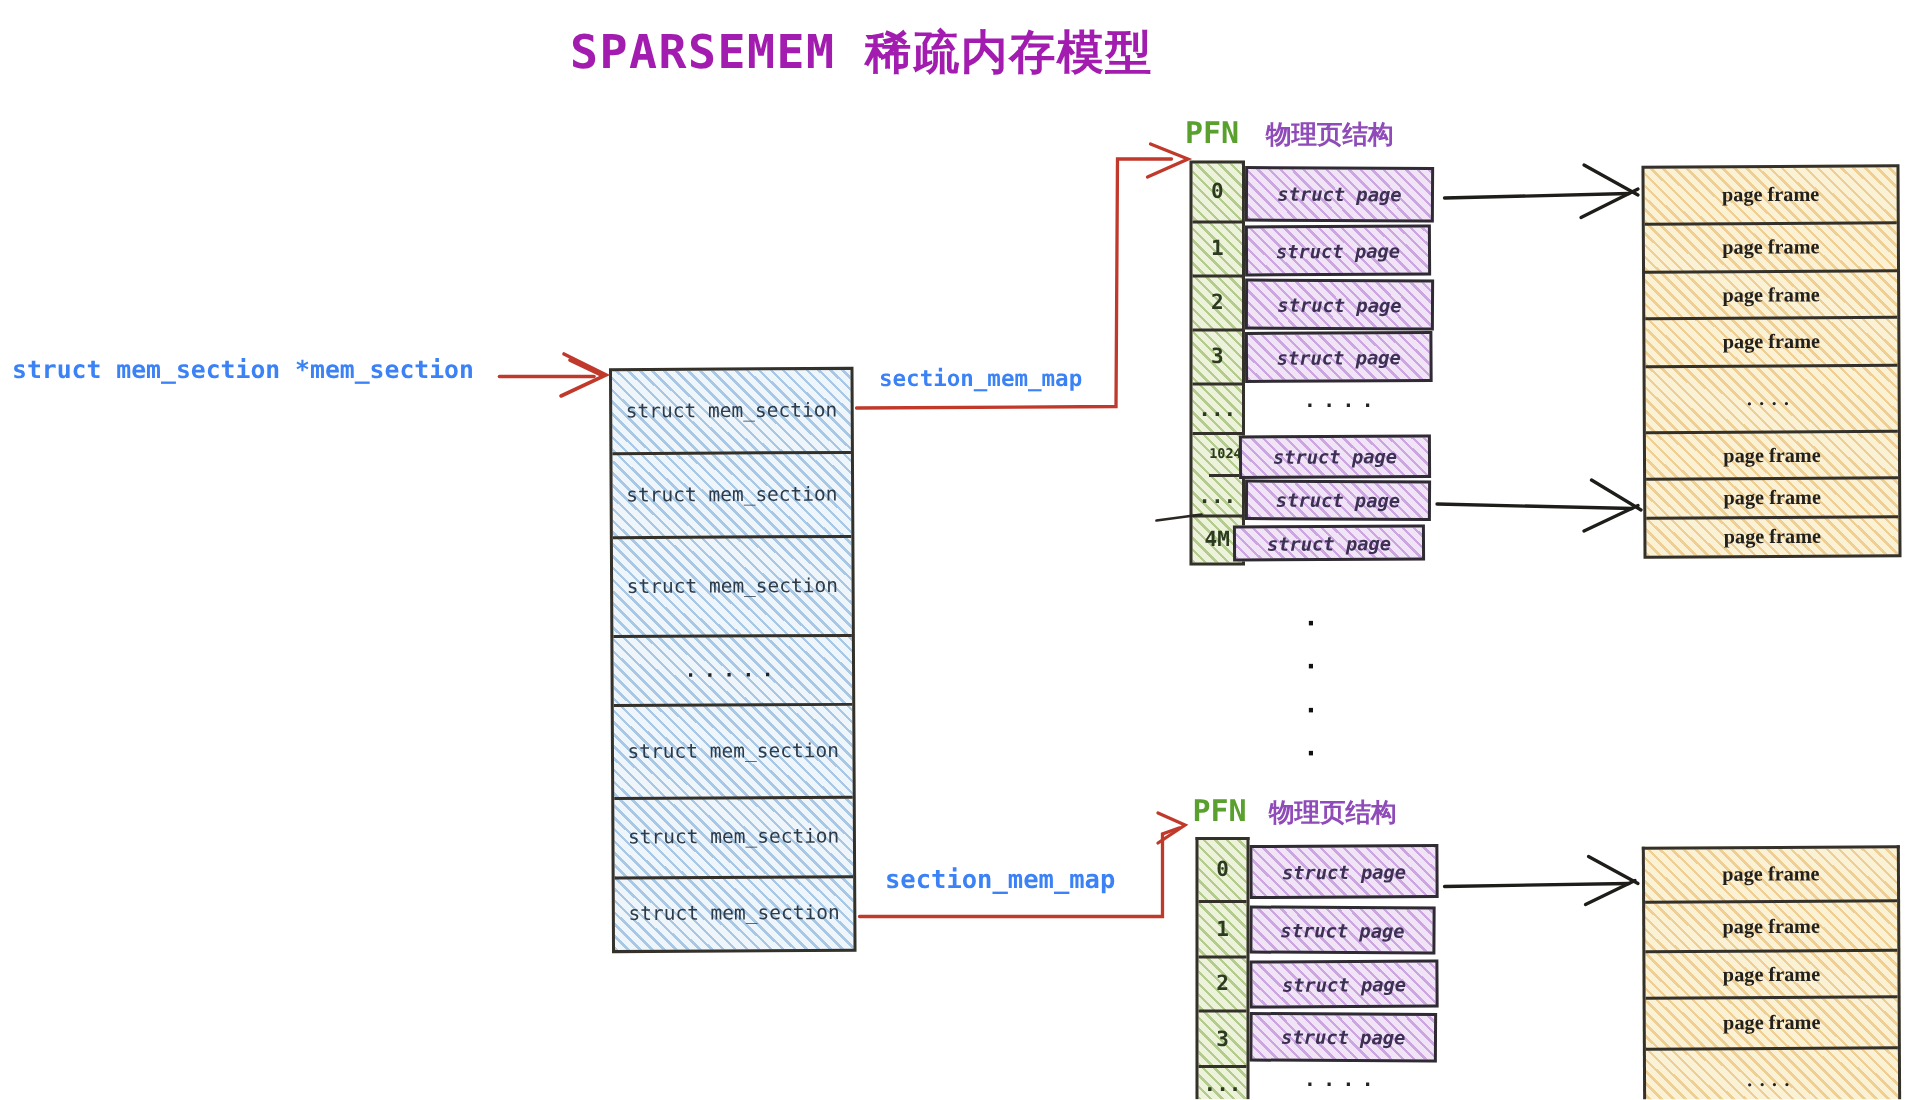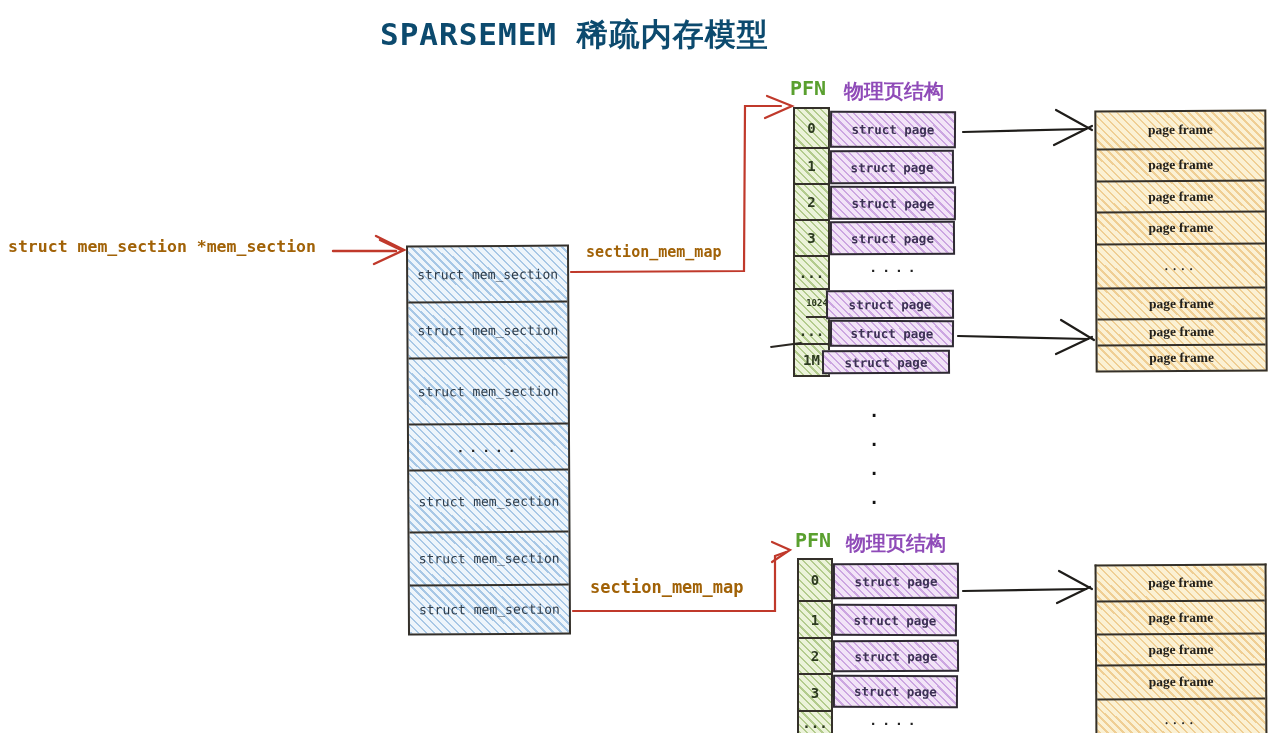--- a/index.html
+++ b/index.html
@@ -14,20 +14,21 @@
     background-color:#eef5fb;
     background-image:repeating-linear-gradient(45deg, rgba(110,162,212,.55) 0 1.7px, transparent 1.7px 5.6px);
   }
   .hatch-green{
     background-color:#ecf3da;
     background-image:repeating-linear-gradient(45deg, rgba(132,170,78,.55) 0 1.6px, transparent 1.6px 5.4px);
   }
   .hatch-purple{
     background-color:#f2e4f7;
     background-image:repeating-linear-gradient(45deg, rgba(166,104,203,.5) 0 1.6px, transparent 1.6px 5.4px);
+    font-style:italic;
   }
   .hatch-yellow{
     background-color:#fbf1d4;
     background-image:repeating-linear-gradient(45deg, rgba(228,172,84,.5) 0 1.7px, transparent 1.7px 5.6px);
   }
   .hatch-gray{
     background-color:#f3f4f6;
     background-image:repeating-linear-gradient(45deg, rgba(150,156,166,.38) 0 1.5px, transparent 1.5px 6px);
   }
   .box{border:2px solid #34302a; box-sizing:border-box;}
@@ -36,26 +37,26 @@
   .row.sep{border-bottom:2px solid #34302a;}
   .mem-text{font-size:13px; font-weight:normal; color:#2d3b49;}
   .page-text{font-size:12.5px; font-weight:bold; color:#3c3154;}
   .frame-text{font-size:13.5px; font-weight:bold; color:#22201c;font-family:Liberation Serif, serif;}
   .pfn-text{font-size:14px; font-weight:bold; color:#2c3a20;}
   .pfn-small{font-size:9px;}
   .dots{letter-spacing:5px; font-weight:bold; color:#222; font-size:13px;}
   .pbox{position:absolute; border:2px solid #2f2b33; box-sizing:border-box;
         display:flex; align-items:center; justify-content:center;}
   .title{
-    font-size:31px; font-weight:bold; color:#0c4a6e; letter-spacing:1px;
+    font-size:31px; font-weight:bold; color:#a21caf; letter-spacing:1px;
     white-space:nowrap;
   }
-  .red-code{color:#a16207; font-weight:bold; white-space:nowrap;}
+  .red-code{color:#3b82f6; font-weight:bold; white-space:nowrap;}
   .pfn-header{color:#5aa02f; font-weight:bold; font-size:20px;}
-  .struct-header{color:#8f4bb8; font-weight:bold; font-size:20px;
+  .struct-header{color:#8f4bb8; font-weight:bold; font-size:17px;
     font-family:"DejaVu Sans", "Liberation Sans", sans-serif;}
   .hole-text{
     font-size:40px; color:#1d1d1d; font-weight:normal;
     font-family:"DejaVu Sans", "Liberation Sans", sans-serif;
   }
   .v-ellipsis{
     writing-mode:vertical-rl; text-orientation:upright;
     font-size:17px; font-weight:bold; color:#111; letter-spacing:9px;
   }
   svg{position:absolute; left:0; top:0; pointer-events:none;}
@@ -87,21 +88,21 @@
   <div class="abs struct-header" style="left:844px; top:78px;">物理页结构</div>
 
   <div class="abs box hatch-green col" style="left:793px; top:107px; width:37px; height:270px;">
     <div class="row sep pfn-text" style="height:40px;">0</div>
     <div class="row sep pfn-text" style="height:36px;">1</div>
     <div class="row sep pfn-text" style="height:36px;">2</div>
     <div class="row sep pfn-text" style="height:36px;">3</div>
     <div class="row sep pfn-text" style="height:33px;">...</div>
     <div class="row sep pfn-text pfn-small" style="height:28px;margin-left:11px;">1024</div>
     <div class="row sep pfn-text" style="height:27px;">...</div>
-    <div class="row pfn-text" style="flex:1;">1M</div>
+    <div class="row pfn-text" style="flex:1;">4M</div>
   </div>
 
   <div class="pbox hatch-purple page-text w2" style="left:830px; top:111px; width:126px; height:37px;">struct page</div>
   <div class="pbox hatch-purple page-text w1" style="left:830px; top:150px; width:124px; height:34px;">struct page</div>
   <div class="pbox hatch-purple page-text w2" style="left:830px; top:186px; width:126px; height:34px;">struct page</div>
   <div class="pbox hatch-purple page-text w1" style="left:830px; top:221px; width:125px; height:34px;">struct page</div>
   <div class="abs dots" style="left:845px; top:260px; width:100px; text-align:center;">....</div>
   <div class="pbox hatch-purple page-text w1" style="left:826px; top:290px; width:128px; height:29px;">struct page</div>
   <div class="pbox hatch-purple page-text w2" style="left:830px; top:320px; width:124px; height:27px;">struct page</div>
   <div class="pbox hatch-purple page-text w1" style="left:822px; top:350px; width:128px; height:24px;">struct page</div>

